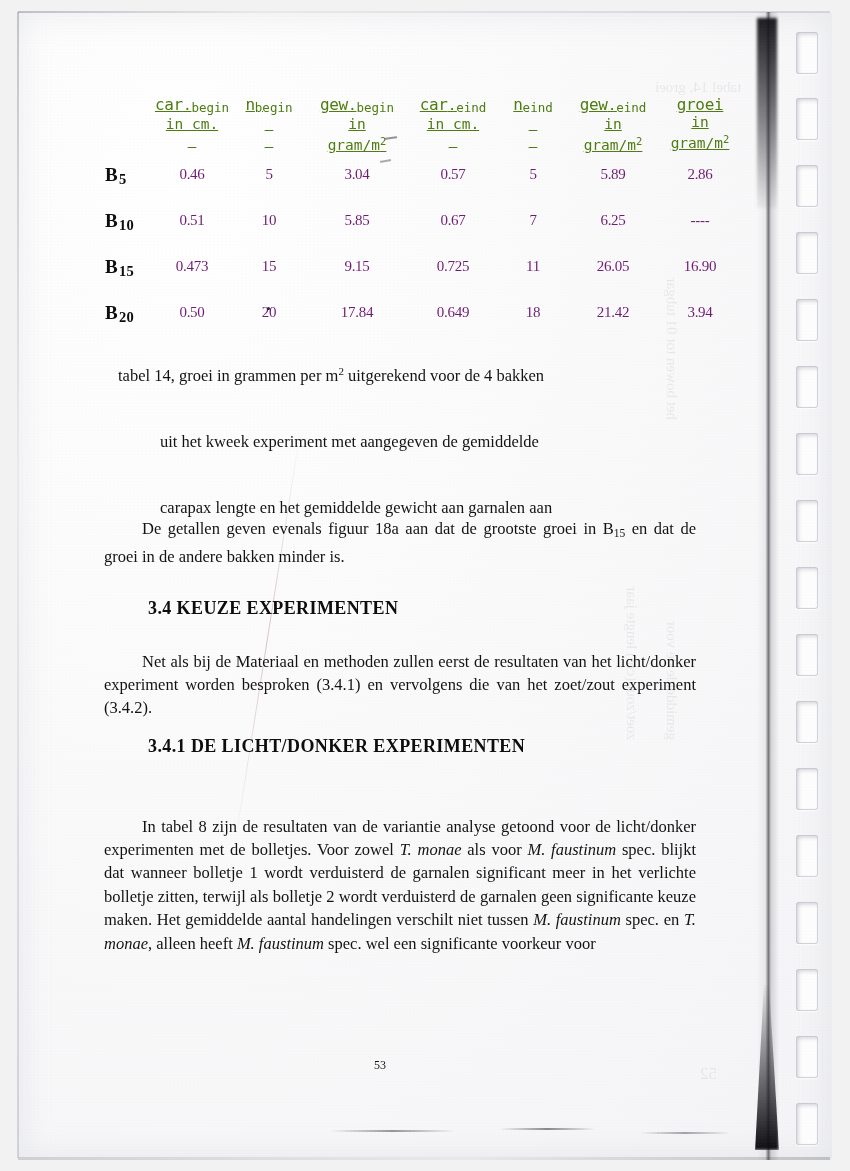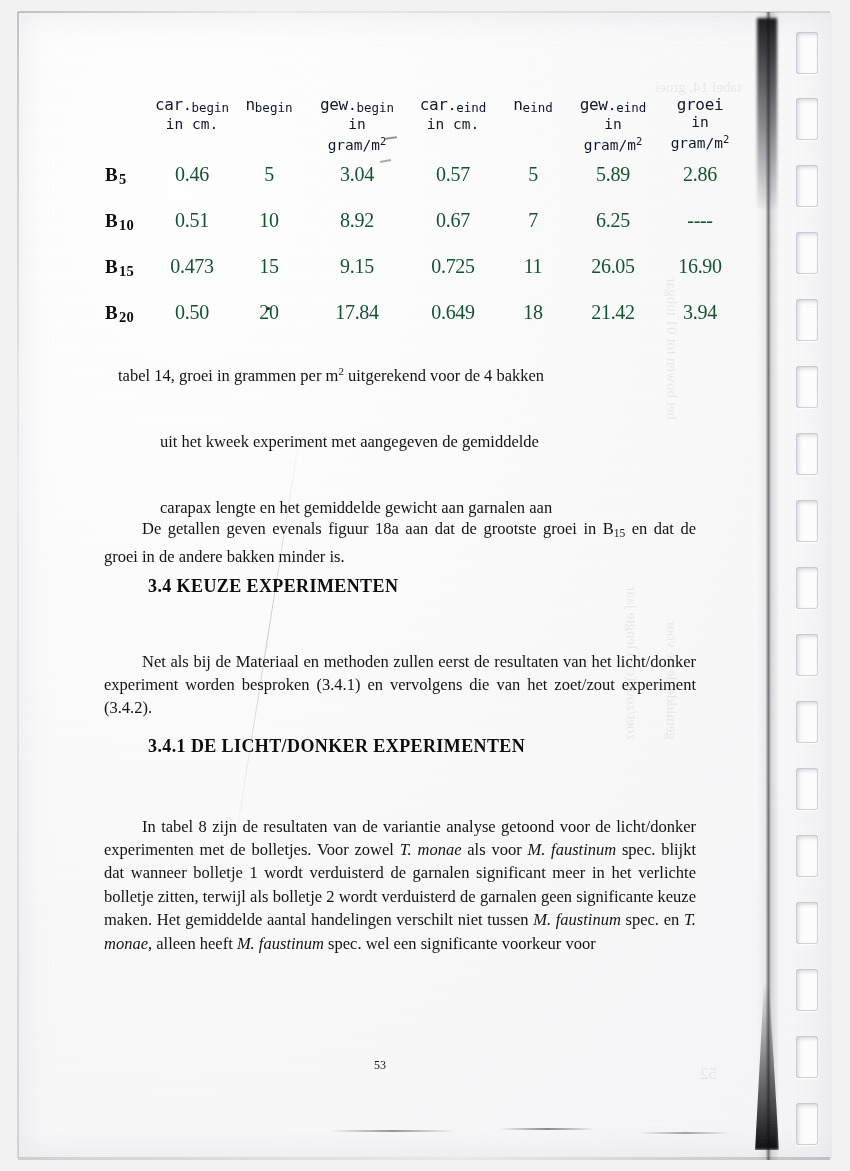--- a/index.html
+++ b/index.html
@@ -170,24 +170,25 @@
   .col-v4     { width: 88px; }
   .col-v5     { width: 72px; }
   .col-v6     { width: 88px; }
   .col-v7     { width: 86px; }
 
   .hdr {
     font-family: "DejaVu Sans Mono", monospace;
     font-size: 14.5px;
     line-height: 17px;
     text-align: center;
-    color: #0f172a;
+    color: #4d7c0f;
     font-weight: 400;
     padding-bottom: 6px;
     white-space: nowrap;
+    text-decoration: underline;
   }
   .hdr .l1 { display: block; letter-spacing: -0.2px; }
   .hdr .l2 { display: block; }
   .hdr .l3 { display: block; }
   .hdr sub {
     font-size: 12.5px;
     vertical-align: -2px;
     letter-spacing: 0;
   }
   .hdr sup {
@@ -207,24 +208,24 @@
     letter-spacing: 0.3px;
   }
   td.rowlabel sub {
     font-size: 14.5px;
     font-weight: bold;
     vertical-align: -3px;
     padding-left: 1px;
   }
   td.num {
     font-family: "Liberation Serif", serif;
-    font-size: 20px;
+    font-size: 15px;
     line-height: 41px;
     text-align: center;
-    color: #14532d;
+    color: #701a75;
     letter-spacing: -0.3px;
   }
   tr.datarow { height: 41px; }
 
   .stray-dot {
     position: absolute;
     left: 267px; top: 307px;
     width: 3px; height: 3px;
     background: #26262c;
     border-radius: 50%;
@@ -277,21 +278,21 @@
   .p-intabel  { left: 104px; top: 798px; width: 592px; }
 
   .heading {
     position: absolute;
     font-family: "Liberation Serif", serif;
     font-weight: bold;
     font-size: 18px;
     letter-spacing: 0.4px;
     color: #0c0c0c;
   }
-  .h-34   { left: 148px; top: 576px; text-align: center; }
+  .h-34   { left: 148px; top: 598px; text-align: center; }
   .h-341  { left: 148px; top: 736px; }
 
   .folio {
     position: absolute;
     left: 0; top: 1058px;
     width: 760px;
     text-align: center;
     font-size: 12px;
     color: #141414;
   }
@@ -395,21 +396,21 @@
             <td class="num">3.04</td>
             <td class="num">0.57</td>
             <td class="num">5</td>
             <td class="num">5.89</td>
             <td class="num">2.86</td>
           </tr>
           <tr class="datarow">
             <td class="rowlabel"><span>B</span><sub>10</sub></td>
             <td class="num">0.51</td>
             <td class="num">10</td>
-            <td class="num">8.92</td>
+            <td class="num">5.85</td>
             <td class="num">0.67</td>
             <td class="num">7</td>
             <td class="num">6.25</td>
             <td class="num">----</td>
           </tr>
           <tr class="datarow">
             <td class="rowlabel"><span>B</span><sub>15</sub></td>
             <td class="num">0.473</td>
             <td class="num">15</td>
             <td class="num">9.15</td>

